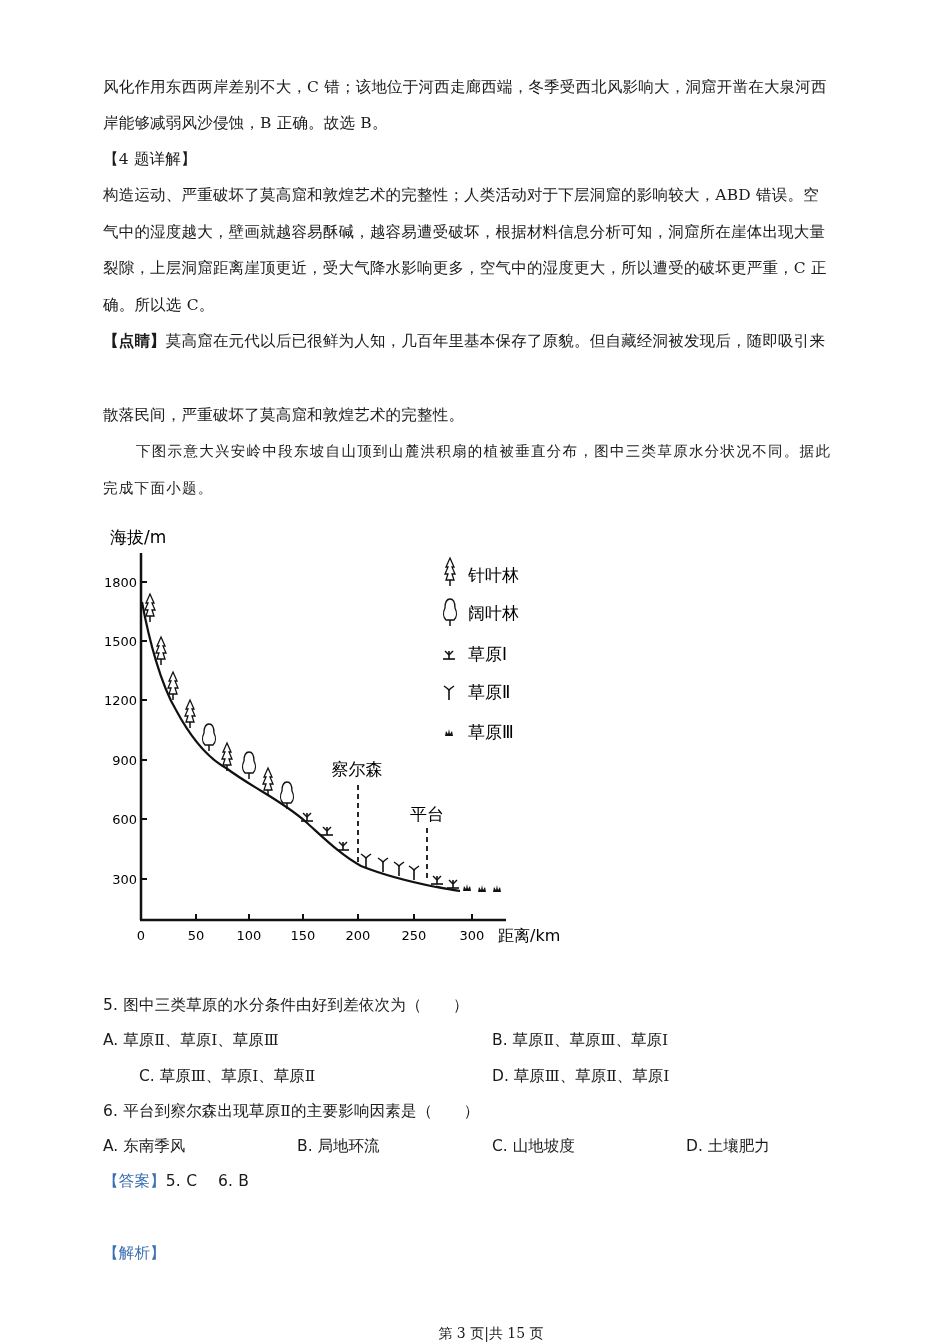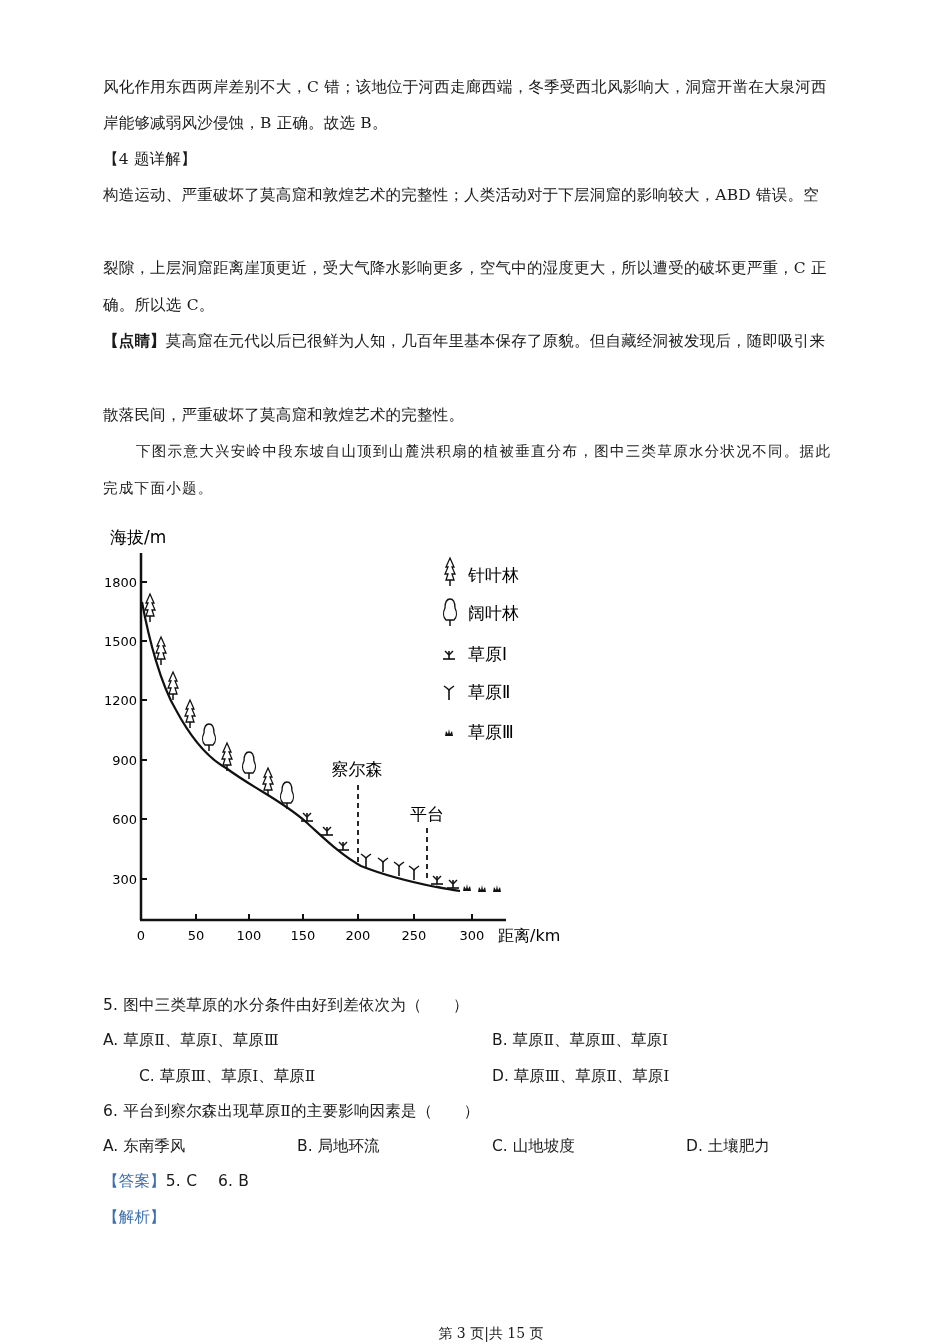--- a/index.html
+++ b/index.html
@@ -3,35 +3,36 @@
 <meta charset="utf-8">
 <style>
   html, body { margin:0; padding:0; background:#ffffff; }
   body { width:950px; height:1344px; position:relative; overflow:hidden;
          font-family:"DejaVu Serif","Liberation Serif",serif; color:#1a1a1a; }
   .page { position:absolute; left:16px; top:0; width:950px; height:1296px; }
   .line { position:absolute; left:87px; font-size:15.5px; line-height:20px; white-space:nowrap; letter-spacing:0.2px; }
   .indent { left:120px; }
   .sans { font-family:"DejaVu Sans","Liberation Sans",sans-serif; }
   .small { font-size:14.5px; letter-spacing:1.3px; }
-  .blue { color:#3b6fb0; }
+  .blue { color:#3b6fb0;margin-top:36px; }
   .opt { position:absolute; font-size:15.5px; line-height:20px; white-space:nowrap; }
   .footer { position:absolute; top:1325px; left:0; width:950px; text-align:center; font-size:14px; }
   svg text { font-family:"DejaVu Sans","Liberation Sans",sans-serif; }
 </style>
 </head>
 <body>
 
 <div class="page">
 
   <div class="line" style="top:77px;">风化作用东西两岸差别不大，C 错；该地位于河西走廊西端，冬季受西北风影响大，洞窟开凿在大泉河西</div>
   <div class="line" style="top:113px;">岸能够减弱风沙侵蚀，B 正确。故选 B。</div>
 
   <div class="line" style="top:149px;">【4 题详解】</div>
   <div class="line" style="top:185px;">构造运动、严重破坏了莫高窟和敦煌艺术的完整性；人类活动对于下层洞窟的影响较大，ABD 错误。空</div>
+  <div class="line" style="top:222px;">气中的湿度越大，壁画就越容易酥碱，越容易遭受破坏，根据材料信息分析可知，洞窟所在崖体出现大量</div>
   <div class="line" style="top:258px;">裂隙，上层洞窟距离崖顶更近，受大气降水影响更多，空气中的湿度更大，所以遭受的破坏更严重，C 正</div>
   <div class="line" style="top:295px;">确。所以选 C。</div>
 
   <div class="line" style="top:331px;">
     <span style="font-weight:bold;">【点睛】</span><span>莫高窟在元代以后已很鲜为人知，几百年里基本保存了原貌。但自藏经洞被发现后，随即吸引来</span>
   </div>
   <div class="line indent small" style="top:441px;">下图示意大兴安岭中段东坡自山顶到山麓洪积扇的植被垂直分布，图中三类草原水分状况不同。据此</div>
 
   <div class="line" style="top:405px;">散落民间，严重破坏了莫高窟和敦煌艺术的完整性。</div>
   <div class="line small" style="top:478px;">完成下面小题。</div>

